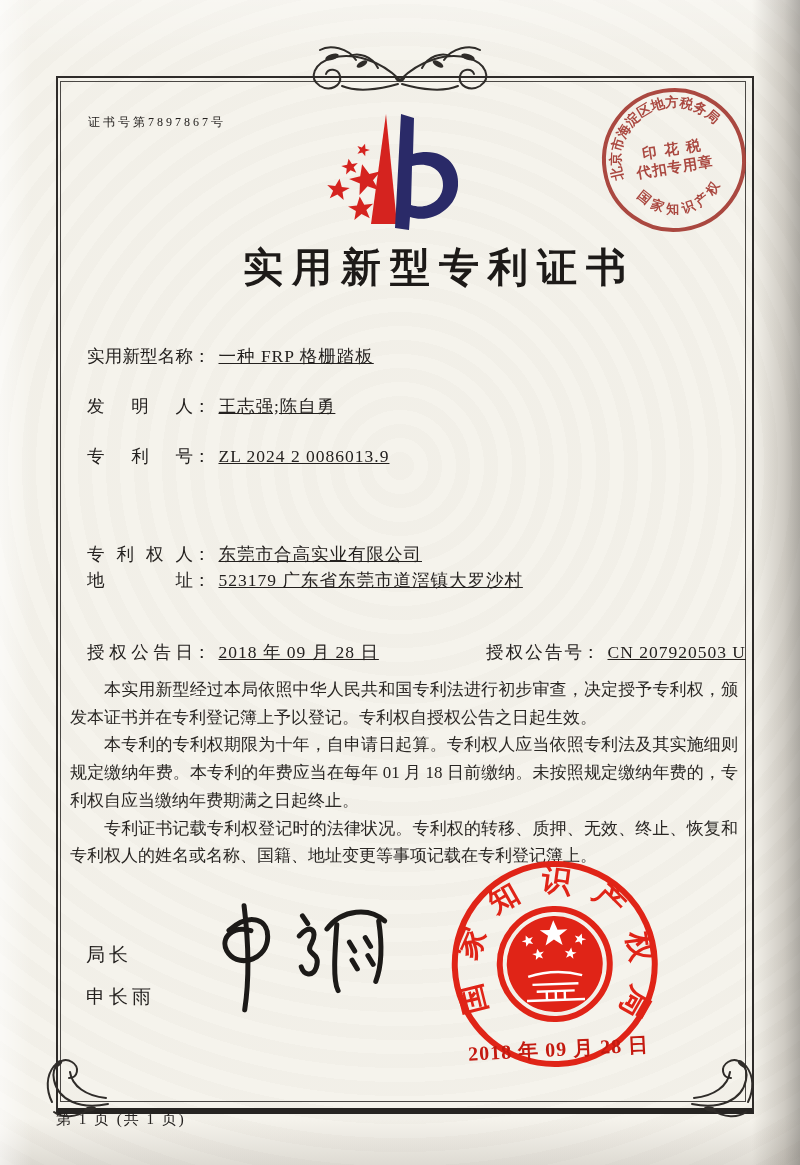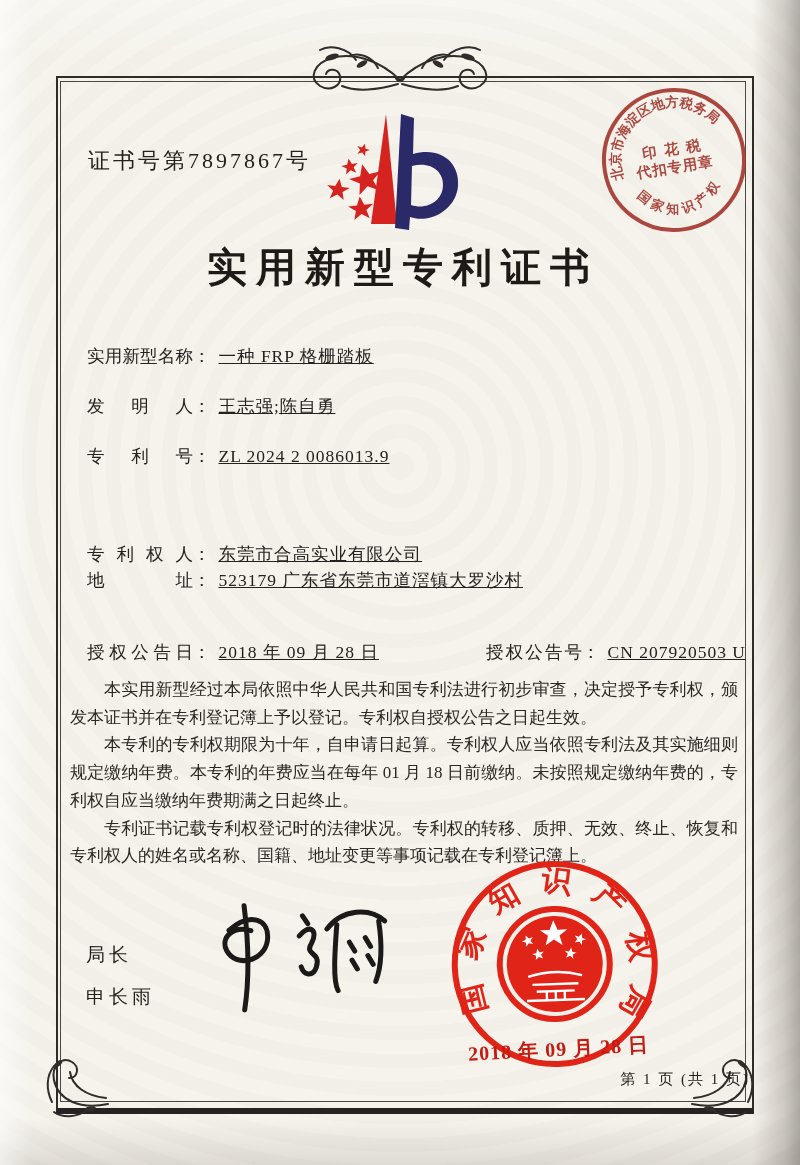--- a/index.html
+++ b/index.html
@@ -16,38 +16,38 @@
   
   .frame{
     position:absolute; left:56px; top:76px; width:694px; height:1030px;
     border:2px solid #2e2b29; border-bottom:6px solid #262422;
   }
   .frame-inner{
     position:absolute; left:60px; top:81px; width:684px; height:1019px;
     border:1px solid #4a4744;
   }
   .abs{position:absolute;}
-  .cert-no{left:88px; top:114px; font-size:22px; letter-spacing:3px;margin-top:32px;}
+  .cert-no{left:88px; top:114px; font-size:12px; letter-spacing:3px;}
   .title{
     left:56px; top:240px; width:694px; text-align:center;
-    font-size:40px; font-weight:bold; letter-spacing:9px; color:#1d1a18;
+    font-size:40px; font-weight:bold; letter-spacing:9px; color:#1d1a18;padding-left:36px;
   }
   .field-row{left:87px; font-size:17.5px; white-space:nowrap;}
   .flabel{
     display:inline-block; width:106px; vertical-align:bottom;
     text-align:justify; text-align-last:justify; text-justify:inter-character;
   }
   .colon{display:inline-block; margin-right:8px;}
   .fvalue{letter-spacing:1px;text-decoration:underline;}
   .grant-col2{position:absolute; left:368px; top:0; white-space:nowrap;}
   .grant-col2 .flabel{width:96px;margin-left:31px;}
   .paras{left:70px; top:676px; width:668px; font-size:17px; line-height:1.63; color:#2a2724;}
   .paras p{margin:0; text-indent:2em; text-align:justify;}
   .director{left:86px; top:934px; font-size:19px; line-height:2.2; letter-spacing:4px;}
-  .footer{left:56px; top:1070px; width:694px; text-align:right; font-size:15px; letter-spacing:2px;}
+  .footer{left:56px; top:1110px; width:694px; text-align:left; font-size:15px; letter-spacing:2px;}
   .stamp-wrap{left:596px; top:82px; width:156px; height:156px; transform:rotate(-9deg); opacity:.92;}
   .seal-wrap{left:446px; top:860px; width:220px; height:222px; transform:rotate(-2deg);}
   .sig-wrap{left:178px; top:898px; width:240px; height:124px; transform:rotate(-2deg);}
   .logo-wrap{left:300px; top:110px; width:176px; height:128px;}
   .ornament-top{left:260px; top:34px; width:280px; height:72px;}
   .corner-bl{left:28px; top:1040px; width:86px; height:86px;}
   .corner-br{left:686px; top:1040px; width:86px; height:86px; transform:scaleX(-1);}
   svg{display:block;}
 </style>
 </head>

